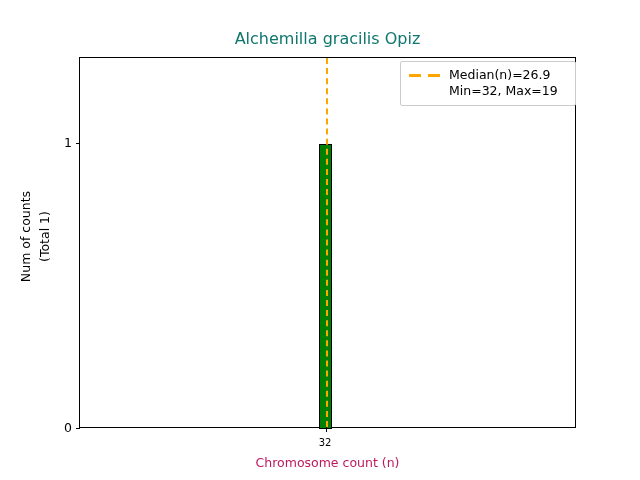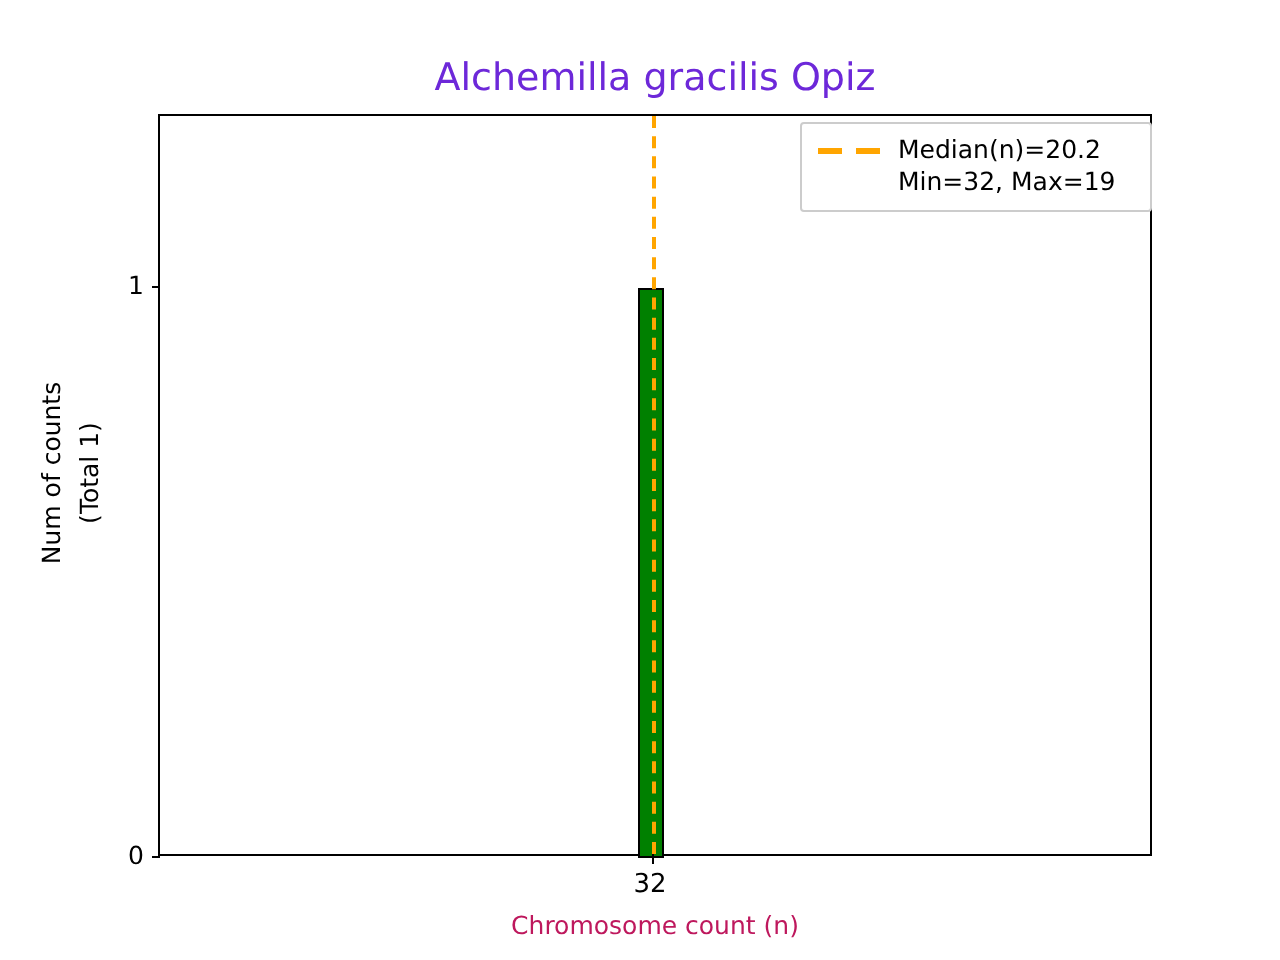--- a/index.html
+++ b/index.html
@@ -21,22 +21,22 @@
     background: #ffffff;
   }
 
   
   #chart-title {
     position: absolute;
     left: 79px;
     top: 30px;
     width: 497px;
     text-align: center;
-    font-size: 19px;
-    color: #6d28d9;
+    font-size: 16px;
+    color: #0f766e;
     line-height: 18px;
     white-space: nowrap;
   }
 
   
   #plot-area {
     position: absolute;
     left: 79px;
     top: 57px;
     width: 497px;
@@ -82,21 +82,21 @@
   .ytick-text {
     position: absolute;
     text-align: right;
     font-size: 12.5px;
     color: #000000;
     line-height: 13px;
   }
   .xtick-text {
     position: absolute;
     text-align: center;
-    font-size: 13px;
+    font-size: 10px;
     color: #000000;
     line-height: 13px;
   }
 
   
   #xlabel {
     position: absolute;
     left: 79px;
     top: 455px;
     width: 497px;
@@ -205,19 +205,19 @@
     <div class="ylabel-line" id="ylabel-sub">(Total 1)</div>
   </div>
 
   <div id="legend">
     <div class="legend-row">
       <span class="legend-handle">
         <span class="dash d1"></span>
         <span class="dash d2"></span>
       </span>
       <span class="legend-texts">
-        <span class="legend-label">Median(n)=20.2</span>
+        <span class="legend-label">Median(n)=26.9</span>
         <span class="legend-label">Min=32, Max=19</span>
       </span>
     </div>
   </div>
 
 </div>
 
 </body></html>

